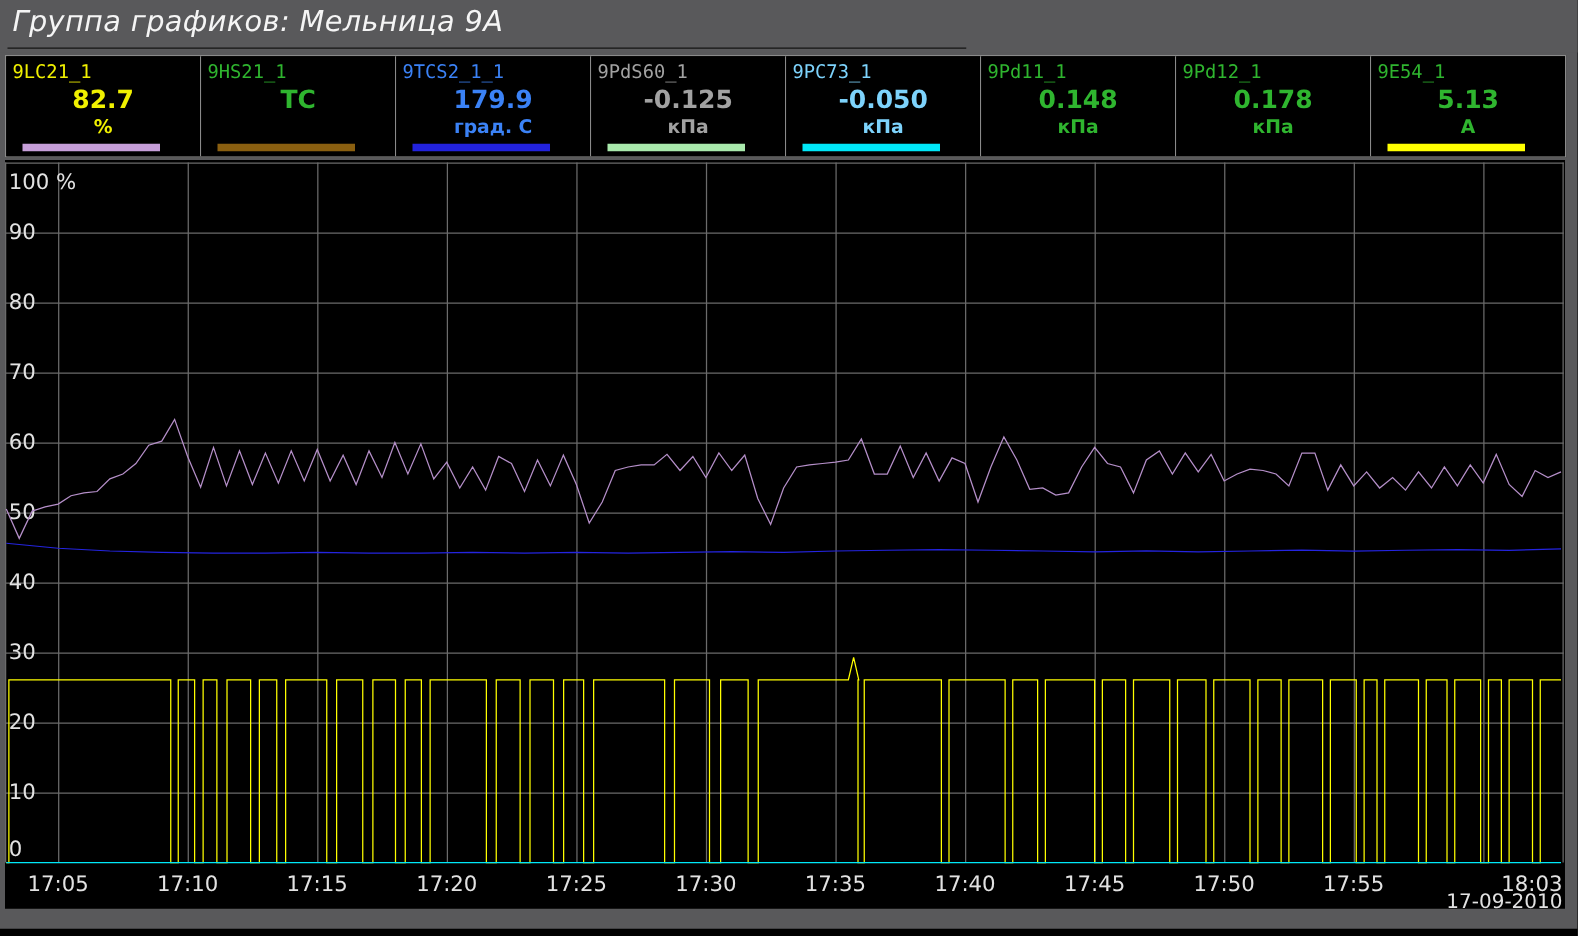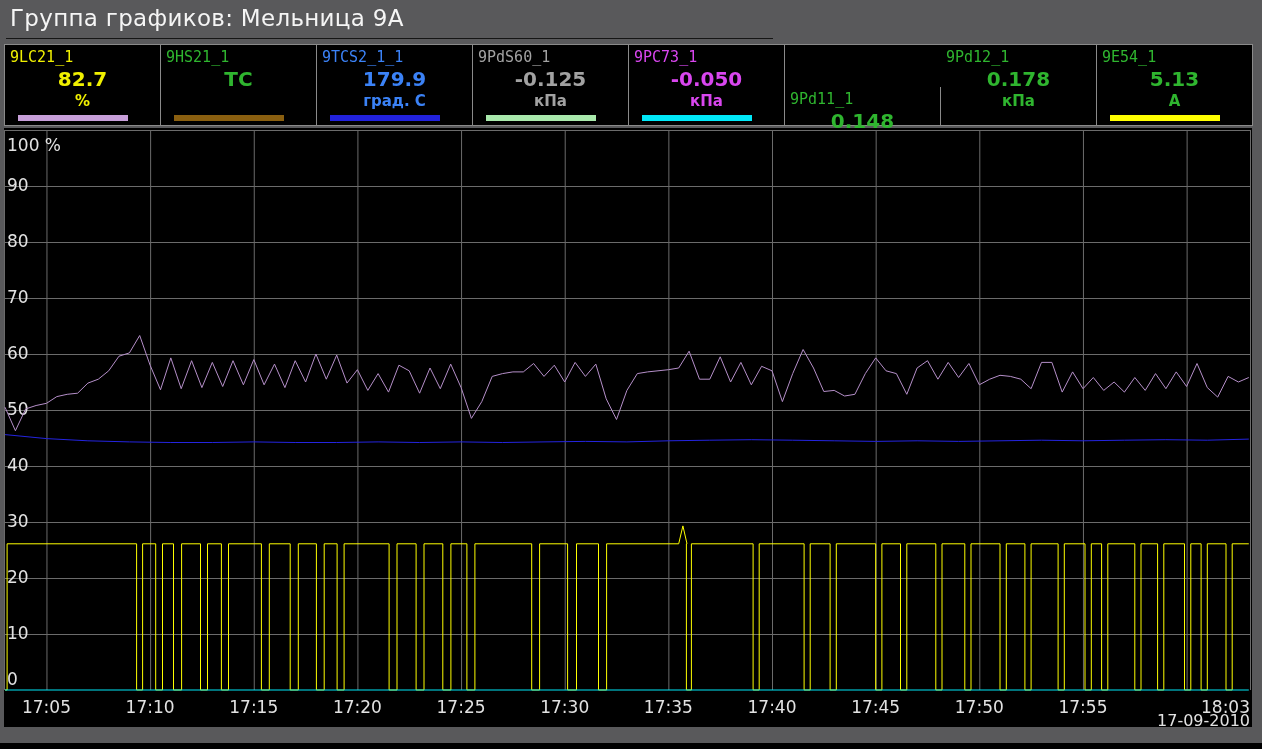--- a/index.html
+++ b/index.html
@@ -1,20 +1,20 @@
 <!DOCTYPE html>
 <html><head>
 <meta charset="utf-8">
 <style>
   html,body{margin:0;padding:0;}
   body{
     width:1262px;height:749px;position:relative;overflow:hidden;
     background:#59595b;font-family:"DejaVu Sans", sans-serif;
   }
-  .title-bar{position:absolute;left:0;top:0;width:1262px;height:42px;background:#59595b;}
+  .title-bar{position:absolute;left:0;top:0;width:1262px;height:42px;background:#59595b;font-style:italic;}
   .title-text{position:absolute;left:10px;top:5px;font-size:23px;color:#f5f5f5;letter-spacing:0.3px;white-space:nowrap;}
   .title-underline{position:absolute;left:6px;top:38px;width:767px;height:1px;background:#151515;}
   .tiles{
     position:absolute;left:4px;top:44px;width:1249px;height:82px;background:#000;
     display:flex;box-sizing:border-box;border:1px solid #8a8a8a;
   }
   .tile{flex:1 1 0;position:relative;border-right:1px solid #8a8a8a;box-sizing:border-box;background:#000;}
   .tile:last-child{border-right:none;}
   .tile .tag{
     font-family:"DejaVu Sans Mono", monospace;font-weight:normal;font-size:15px;
@@ -55,27 +55,27 @@
       <div class="val">179.9</div>
       <div class="unit">град. С</div>
       <div class="bar" style="background: rgb(34, 34, 221);"></div>
     </div>
     <div class="tile" style="color: rgb(162, 162, 162);">
       <div class="tag">9PdS60_1</div>
       <div class="val">-0.125</div>
       <div class="unit">кПа</div>
       <div class="bar" style="background: rgb(169, 233, 172);"></div>
     </div>
-    <div class="tile" style="color: #d946ef;">
+    <div class="tile" style="color: #7dd3fc;">
       <div class="tag">9PC73_1</div>
       <div class="val">-0.050</div>
       <div class="unit">кПа</div>
       <div class="bar" style="background: rgb(0, 232, 248);"></div>
     </div>
-    <div class="tile" style="color: rgb(47, 181, 47); margin-top: 42px;">
+    <div class="tile" style="color: rgb(47, 181, 47);">
       <div class="tag">9Pd11_1</div>
       <div class="val">0.148</div>
       <div class="unit">кПа</div>
       <div class="bar" style="background: transparent;"></div>
     </div>
     <div class="tile" style="color: rgb(47, 181, 47);">
       <div class="tag">9Pd12_1</div>
       <div class="val">0.178</div>
       <div class="unit">кПа</div>
       <div class="bar" style="background: transparent;"></div>

